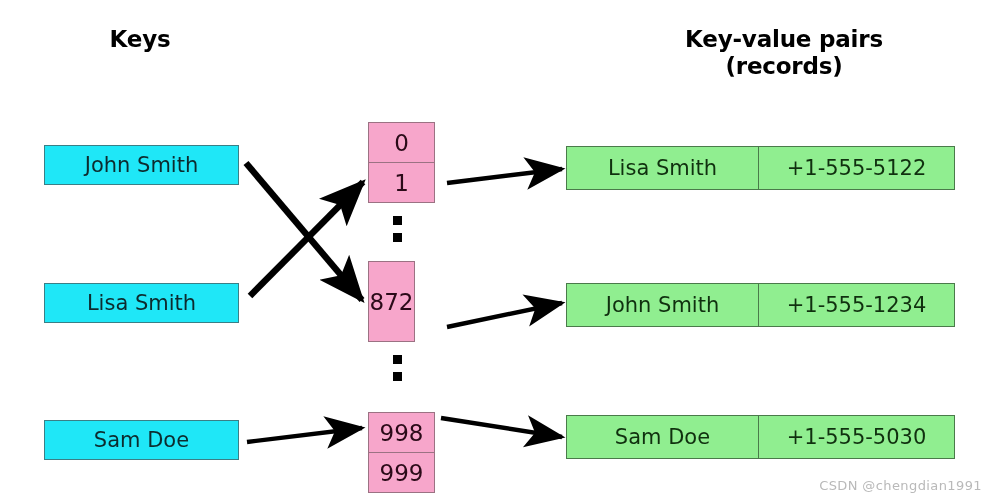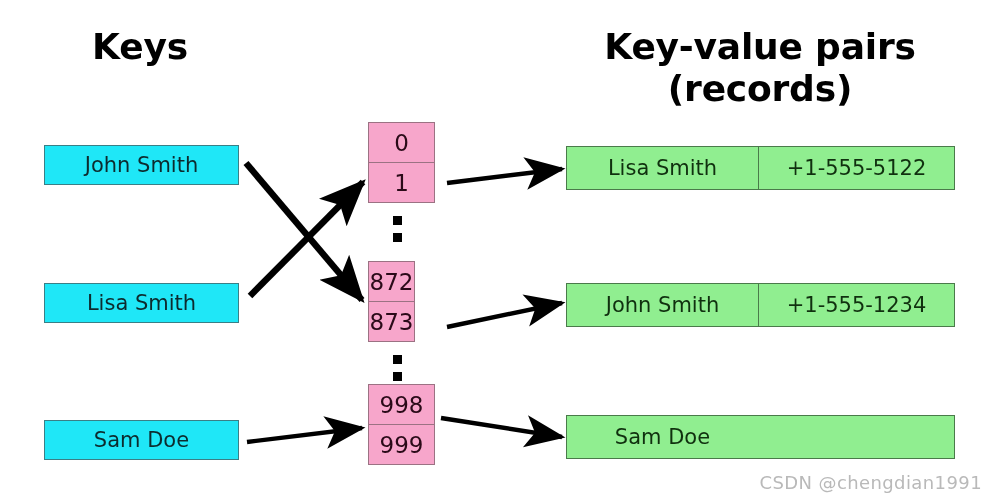--- a/index.html
+++ b/index.html
@@ -14,30 +14,30 @@
     position: relative;
     width: 1000px;
     height: 501px;
     background: #ffffff;
     overflow: hidden;
   }
   .col-header {
     position: absolute;
     font-family: "DejaVu Sans", sans-serif;
     font-weight: bold;
-    font-size: 36px;
+    font-size: 23px;
     color: #000000;
     text-align: center;
     line-height: 1.18;
     letter-spacing: -0.2px;
     white-space: pre-line;
   }
   #hdr-keys    { left: 40px;  top: 26px; width: 200px; }
   #hdr-indexes { left: 300px; top: 26px; width: 205px; }
-  #hdr-records { left: 560px; top: 26px; width: 400px; }
+  #hdr-records { left: 584px; top: 26px; width: 400px; }
 
   .key-box {
     position: absolute;
     box-sizing: border-box;
     background: #1fe7f7;
     border: 1.5px solid #3a7f86;
     display: flex;
     align-items: center;
     justify-content: center;
     font-size: 21px;
@@ -102,21 +102,21 @@
     position: absolute;
     left: 0; top: 0;
     width: 1000px; height: 501px;
     pointer-events: none;
   }
 
   .watermark {
     position: absolute;
     right: 18px;
     bottom: 8px;
-    font-size: 18px;
+    font-size: 13px;
     color: #b9b9b9;
     font-family: "DejaVu Sans", sans-serif;
     letter-spacing: 0.4px;
   }
 </style>
 </head>
 <body>
 
 <div id="canvas">
 
@@ -133,45 +133,45 @@
     <div class="index-cell">1</div>
   </div>
 
   <div class="ellipsis-dots" style="left:393px; top:216px;">
     <span></span>
       <span></span>
   </div>
 
   <div class="index-group" style="left:368px; top:261px; width:47px; height:81px;">
     <div class="index-cell">872</div>
-    <div class="index-cell">873</div>
   </div>
 
   <div class="ellipsis-dots" style="left:393px; top:355px;">
     <span></span>
       <span></span>
   </div>
 
-  <div class="index-group" style="left:368px; top:384px; width:67px; height:81px;">
+  <div class="index-group" style="left:368px; top:412px; width:67px; height:81px;">
     <div class="index-cell">998</div>
     <div class="index-cell">999</div>
   </div>
 
   <div class="record-row" style="left:566px; top:146px; width:389px; height:44px;">
     <div class="record-key">Lisa Smith</div>
     <div class="record-value">+1-555-5122</div>
   </div>
 
   <div class="record-row" style="left:566px; top:283px; width:389px; height:44px;">
     <div class="record-key">John Smith</div>
     <div class="record-value">+1-555-1234</div>
   </div>
 
   <div class="record-row" style="left:566px; top:415px; width:389px; height:44px;">
     <div class="record-key">Sam Doe</div>
+    <div class="record-value">+1-555-5030</div>
   </div>
 
   <svg id="arrow-layer" viewBox="0 0 1000 501">
     <defs>
       <marker id="ah" markerWidth="9" markerHeight="9" refX="6.6" refY="3.1" orient="auto" markerUnits="strokeWidth">
         <path d="M0,0.1 L7.2,3.1 L0,6.1 L1.6,3.1 Z" fill="#000000"></path>
       </marker>
       <marker id="ah-thin" markerWidth="11" markerHeight="11" refX="8.4" refY="3.9" orient="auto" markerUnits="strokeWidth">
         <path d="M0,0.2 L9.2,3.9 L0,7.6 L2.2,3.9 Z" fill="#000000"></path>
       </marker>

